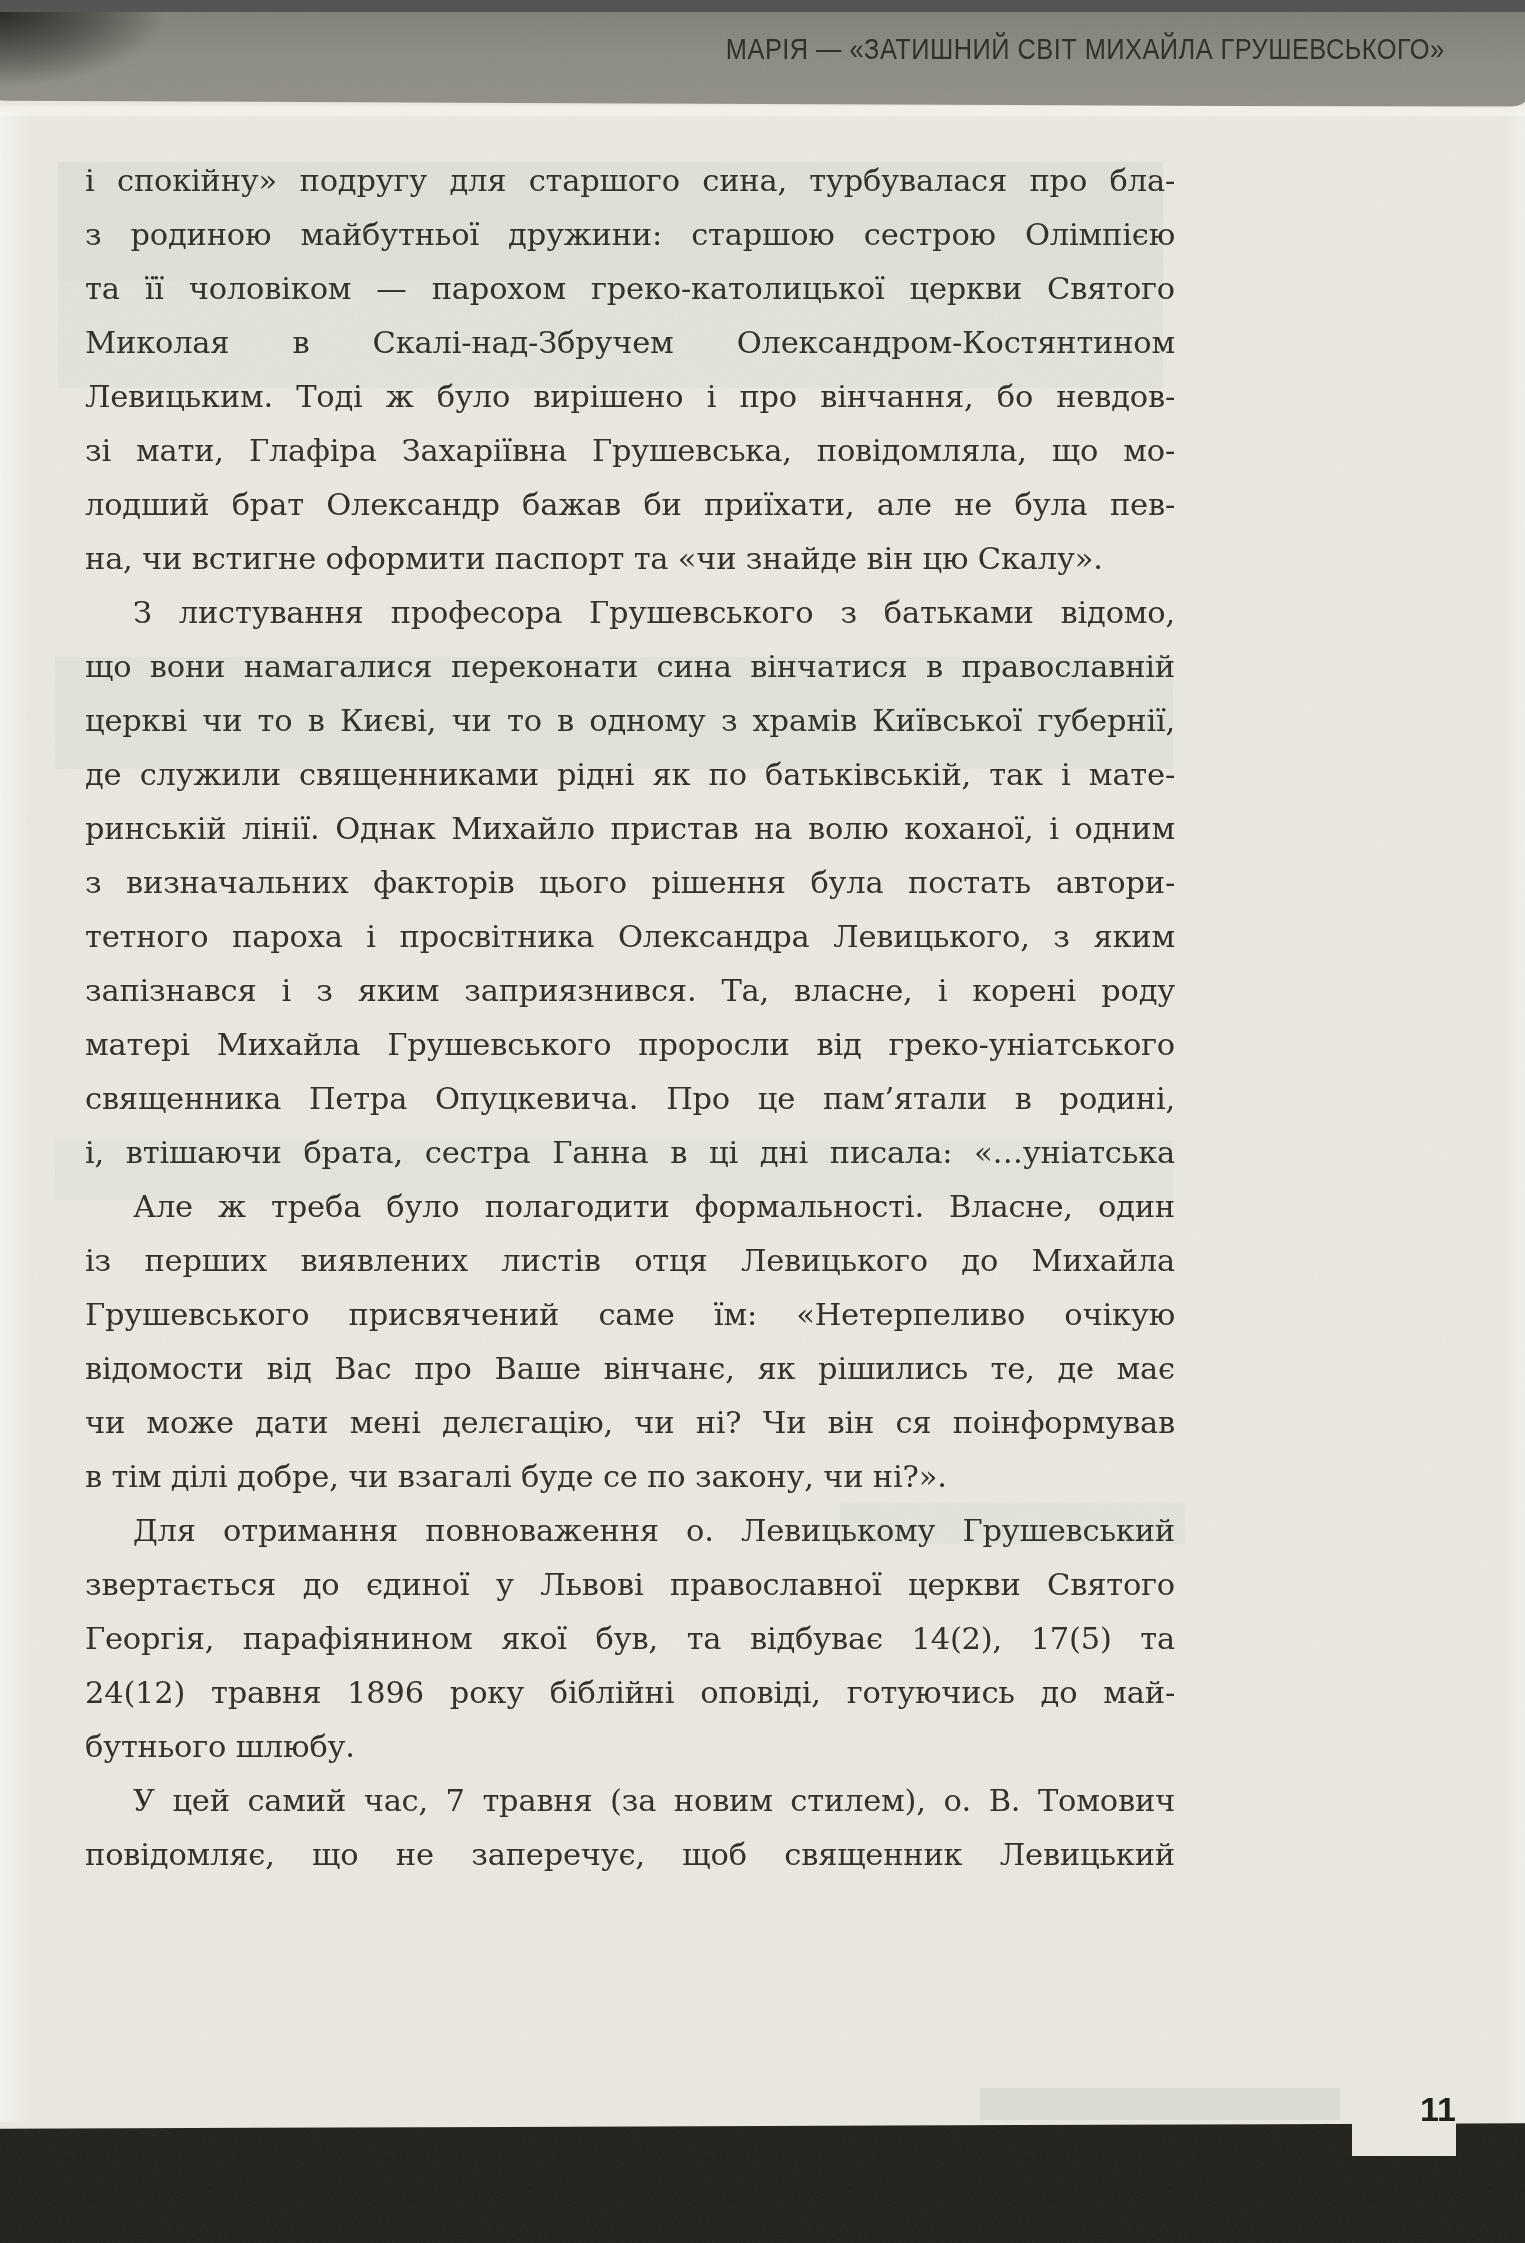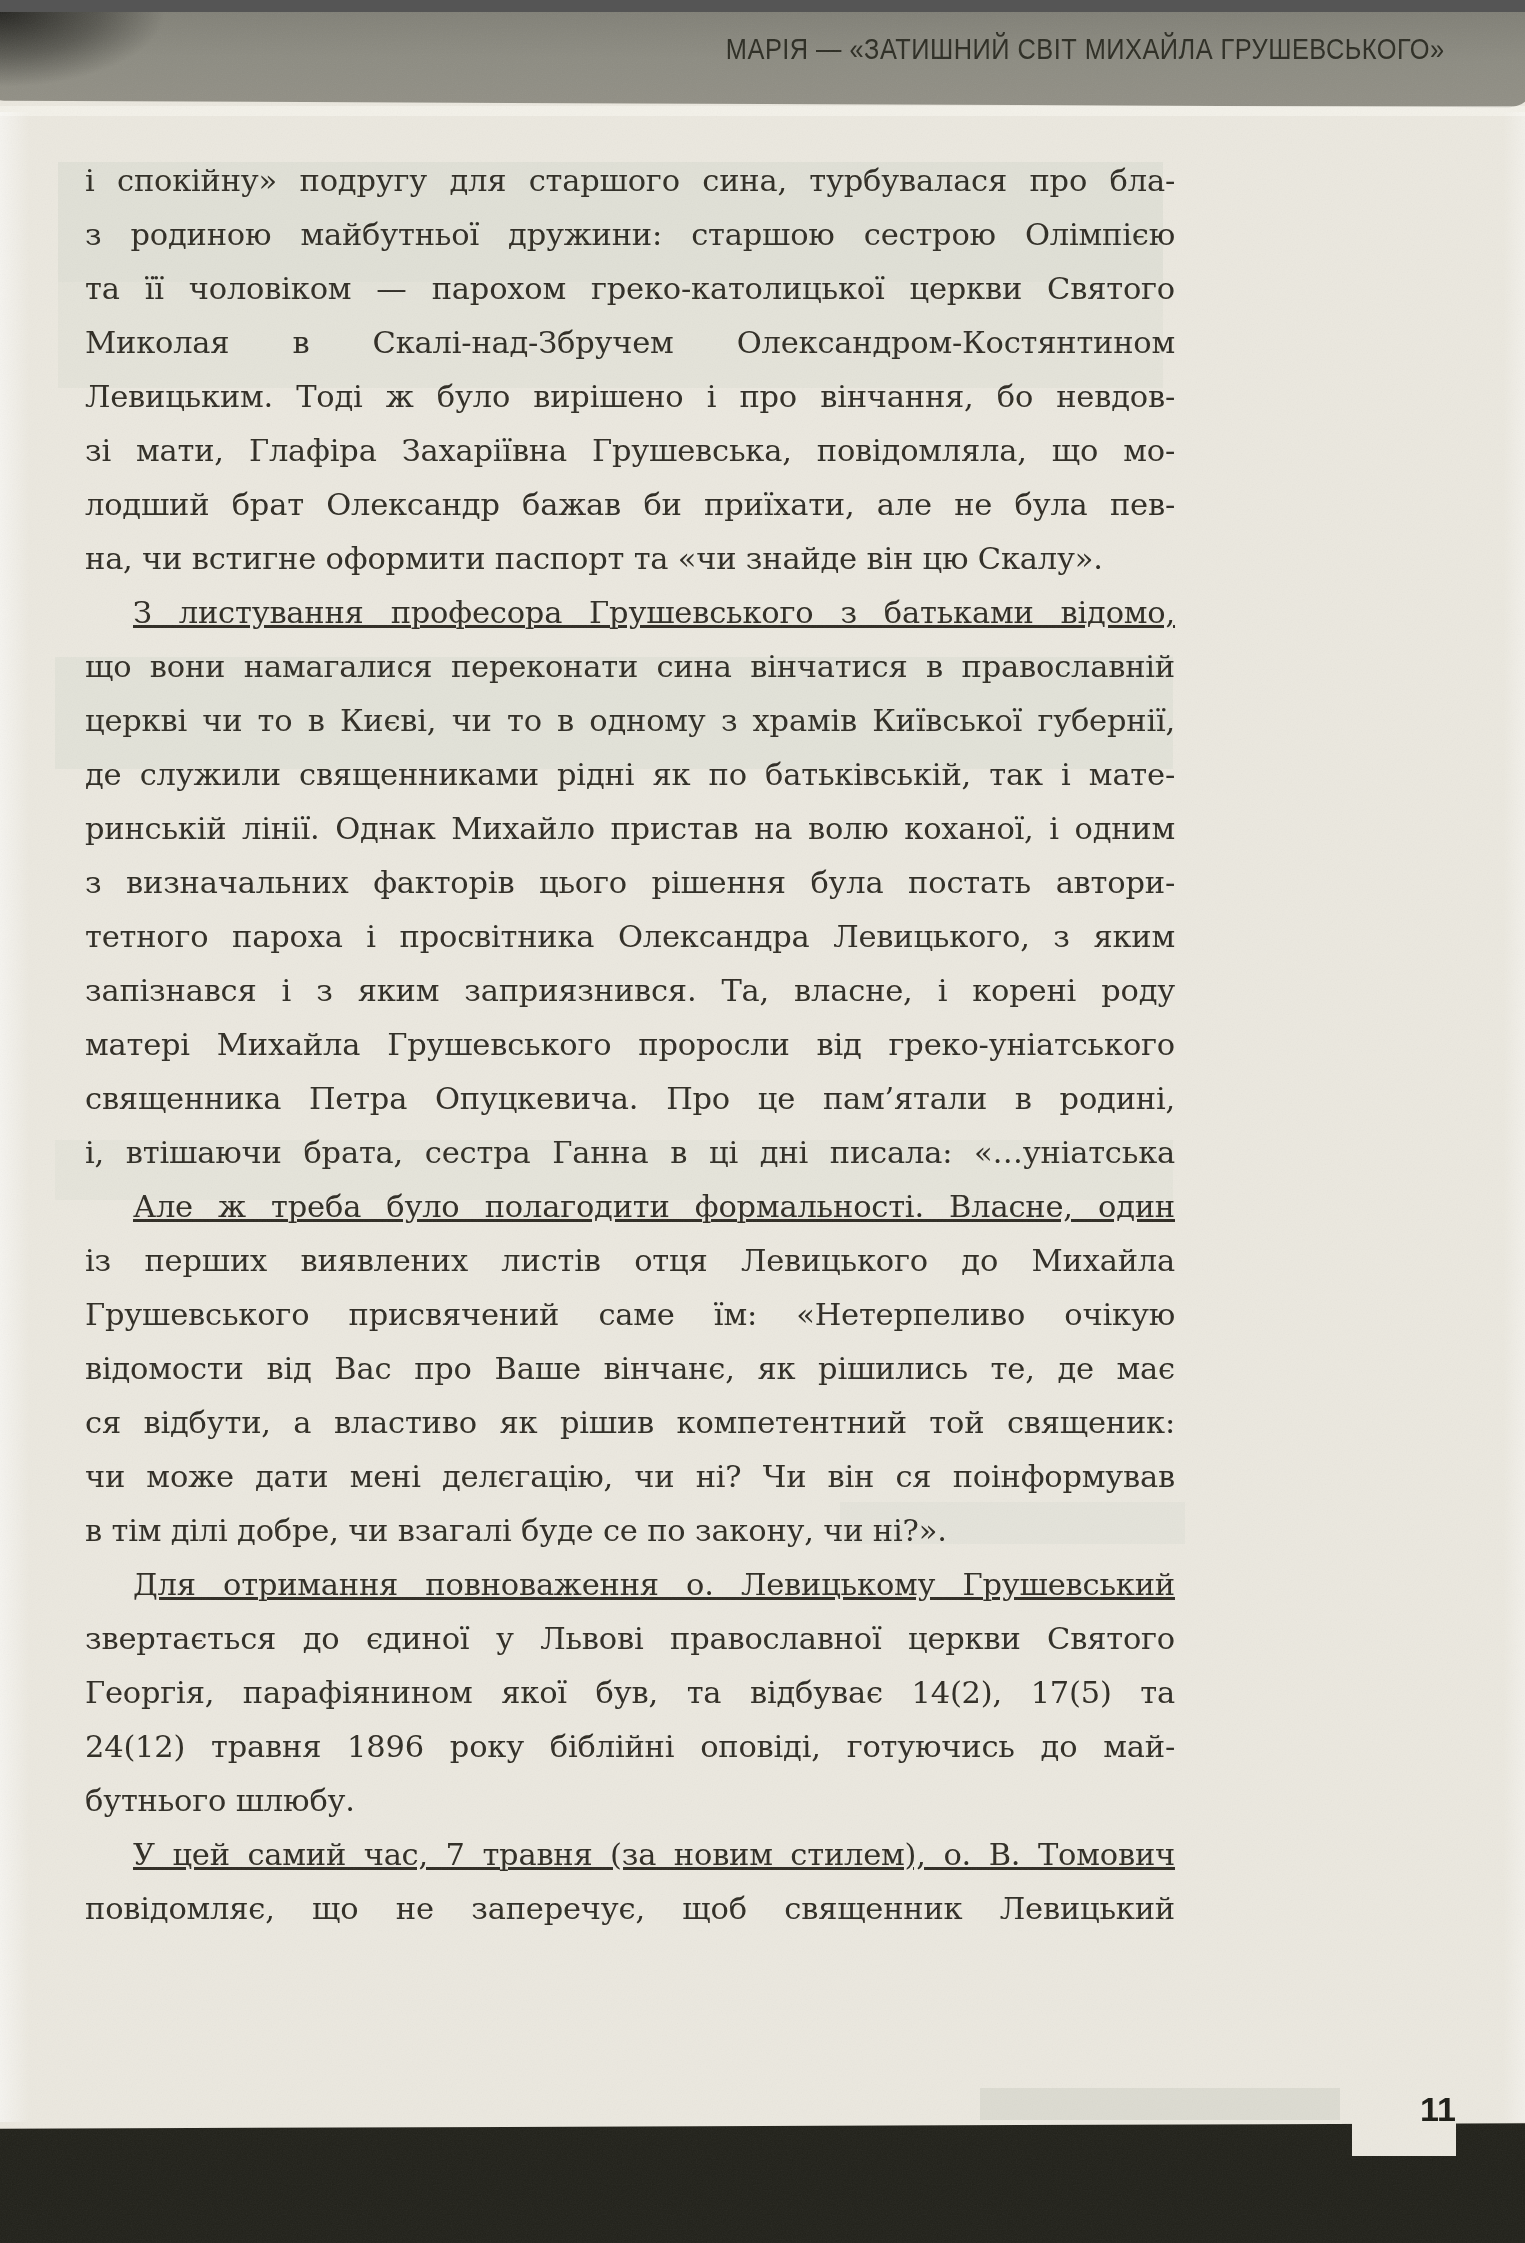--- a/index.html
+++ b/index.html
@@ -59,21 +59,21 @@
   }
   .text-line{
     height:54px;line-height:54px;
     font-size:30.5px;
     letter-spacing:-0.2px;
     text-align:justify;
     overflow:hidden;
     white-space:normal;
   }
   .text-line::after{content:"";display:inline-block;width:100%;height:0;}
-  .text-line.indent{padding-left:48px;text-decoration:underline;}
+  .text-line.indent{padding-left:48px;}
   .text-line.para-end{text-align:left;}
   .text-line.para-end::after{width:0;}
   
   .bottom-band{
     position:absolute;left:-10px;top:2114px;width:1545px;height:140px;
     background:var(--bottom-band,#21211a);
     transform:rotate(-0.2deg);
   }
   .folio-tab{
     position:absolute;left:1352px;top:2106px;width:104px;height:38px;
@@ -125,21 +125,20 @@
       <div class="text-line">з визначальних факторів цього рішення була постать автори-</div>
       <div class="text-line">тетного пароха і просвітника Олександра Левицького, з яким</div>
       <div class="text-line">запізнався і з яким заприязнився. Та, власне, і корені роду</div>
       <div class="text-line">матері Михайла Грушевського проросли від греко-уніатського</div>
       <div class="text-line">священника Петра Опуцкевича. Про це пам’ятали в родині,</div>
       <div class="text-line">і, втішаючи брата, сестра Ганна в ці дні писала: «…уніатська</div>
       <div class="text-line indent">Але ж треба було полагодити формальності. Власне, один</div>
       <div class="text-line">із перших виявлених листів отця Левицького до Михайла</div>
       <div class="text-line">Грушевського присвячений саме їм: «Нетерпеливо очікую</div>
       <div class="text-line">відомости від Вас про Ваше вінчанє, як рішились те, де має</div>
-      <div class="text-line">ся відбути, а властиво як рішив компетентний той священик:</div>
       <div class="text-line">чи може дати мені делєгацію, чи ні? Чи він ся поінформував</div>
       <div class="text-line para-end">в тім ділі добре, чи взагалі буде се по закону, чи ні?».</div>
       <div class="text-line indent">Для отримання повноваження о. Левицькому Грушевський</div>
       <div class="text-line">звертається до єдиної у Львові православної церкви Святого</div>
       <div class="text-line">Георгія, парафіянином якої був, та відбуває 14(2), 17(5) та</div>
       <div class="text-line">24(12) травня 1896 року біблійні оповіді, готуючись до май-</div>
       <div class="text-line para-end">бутнього шлюбу.</div>
       <div class="text-line indent">У цей самий час, 7 травня (за новим стилем), о. В. Томович</div>
       <div class="text-line">повідомляє, що не заперечує, щоб священник Левицький</div>
     </div>

